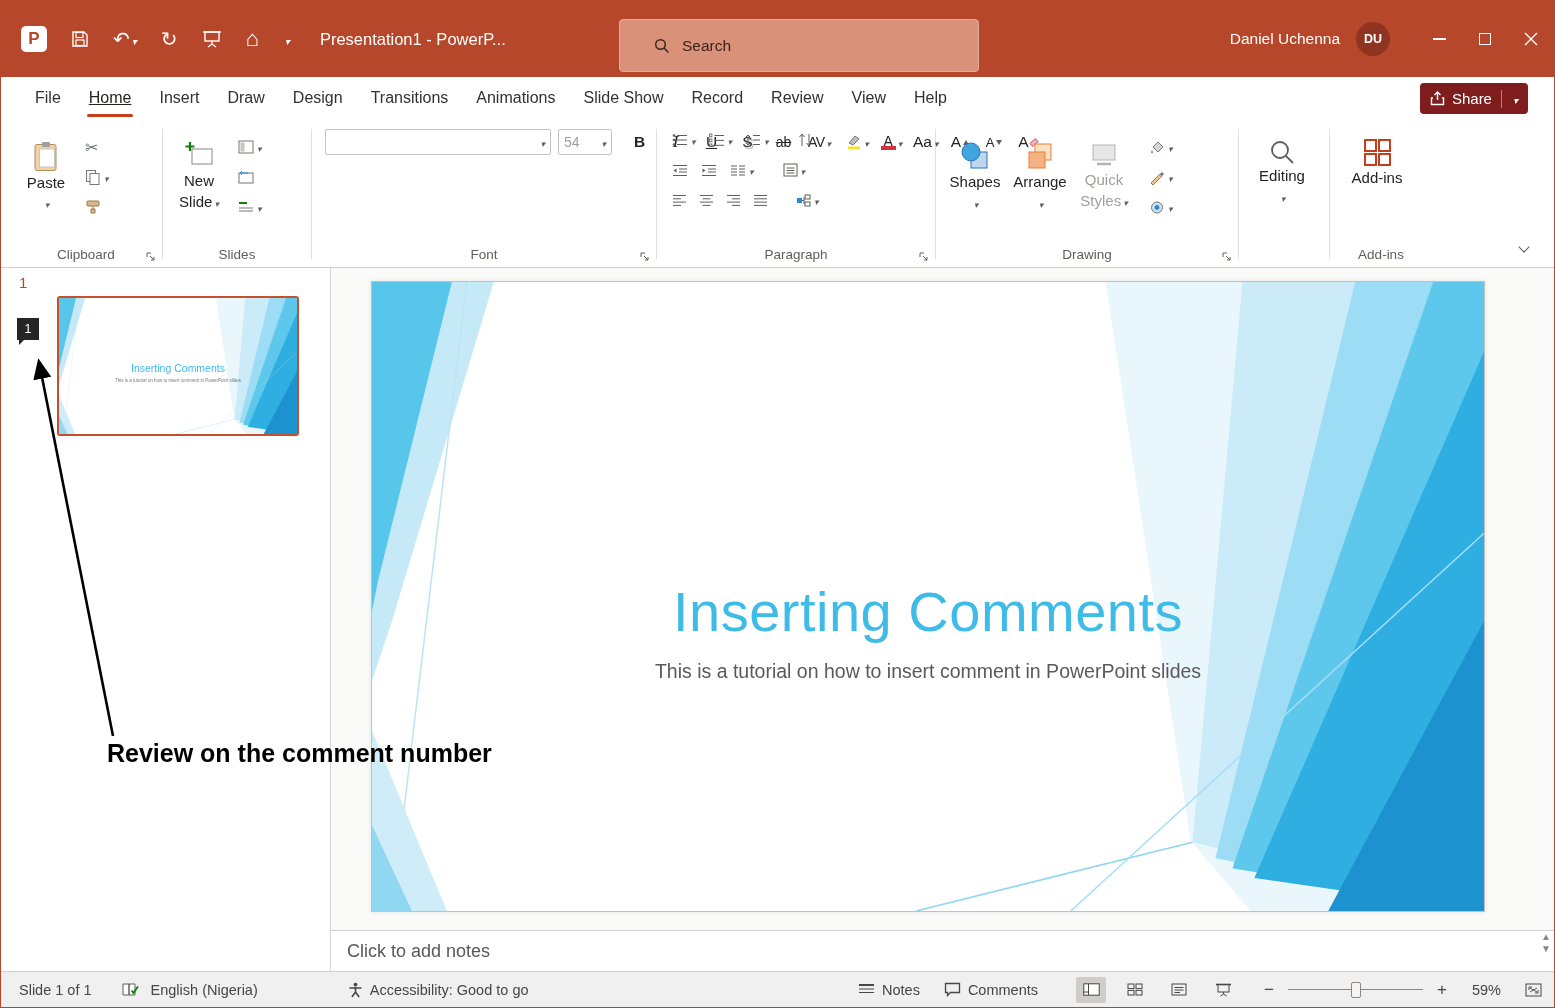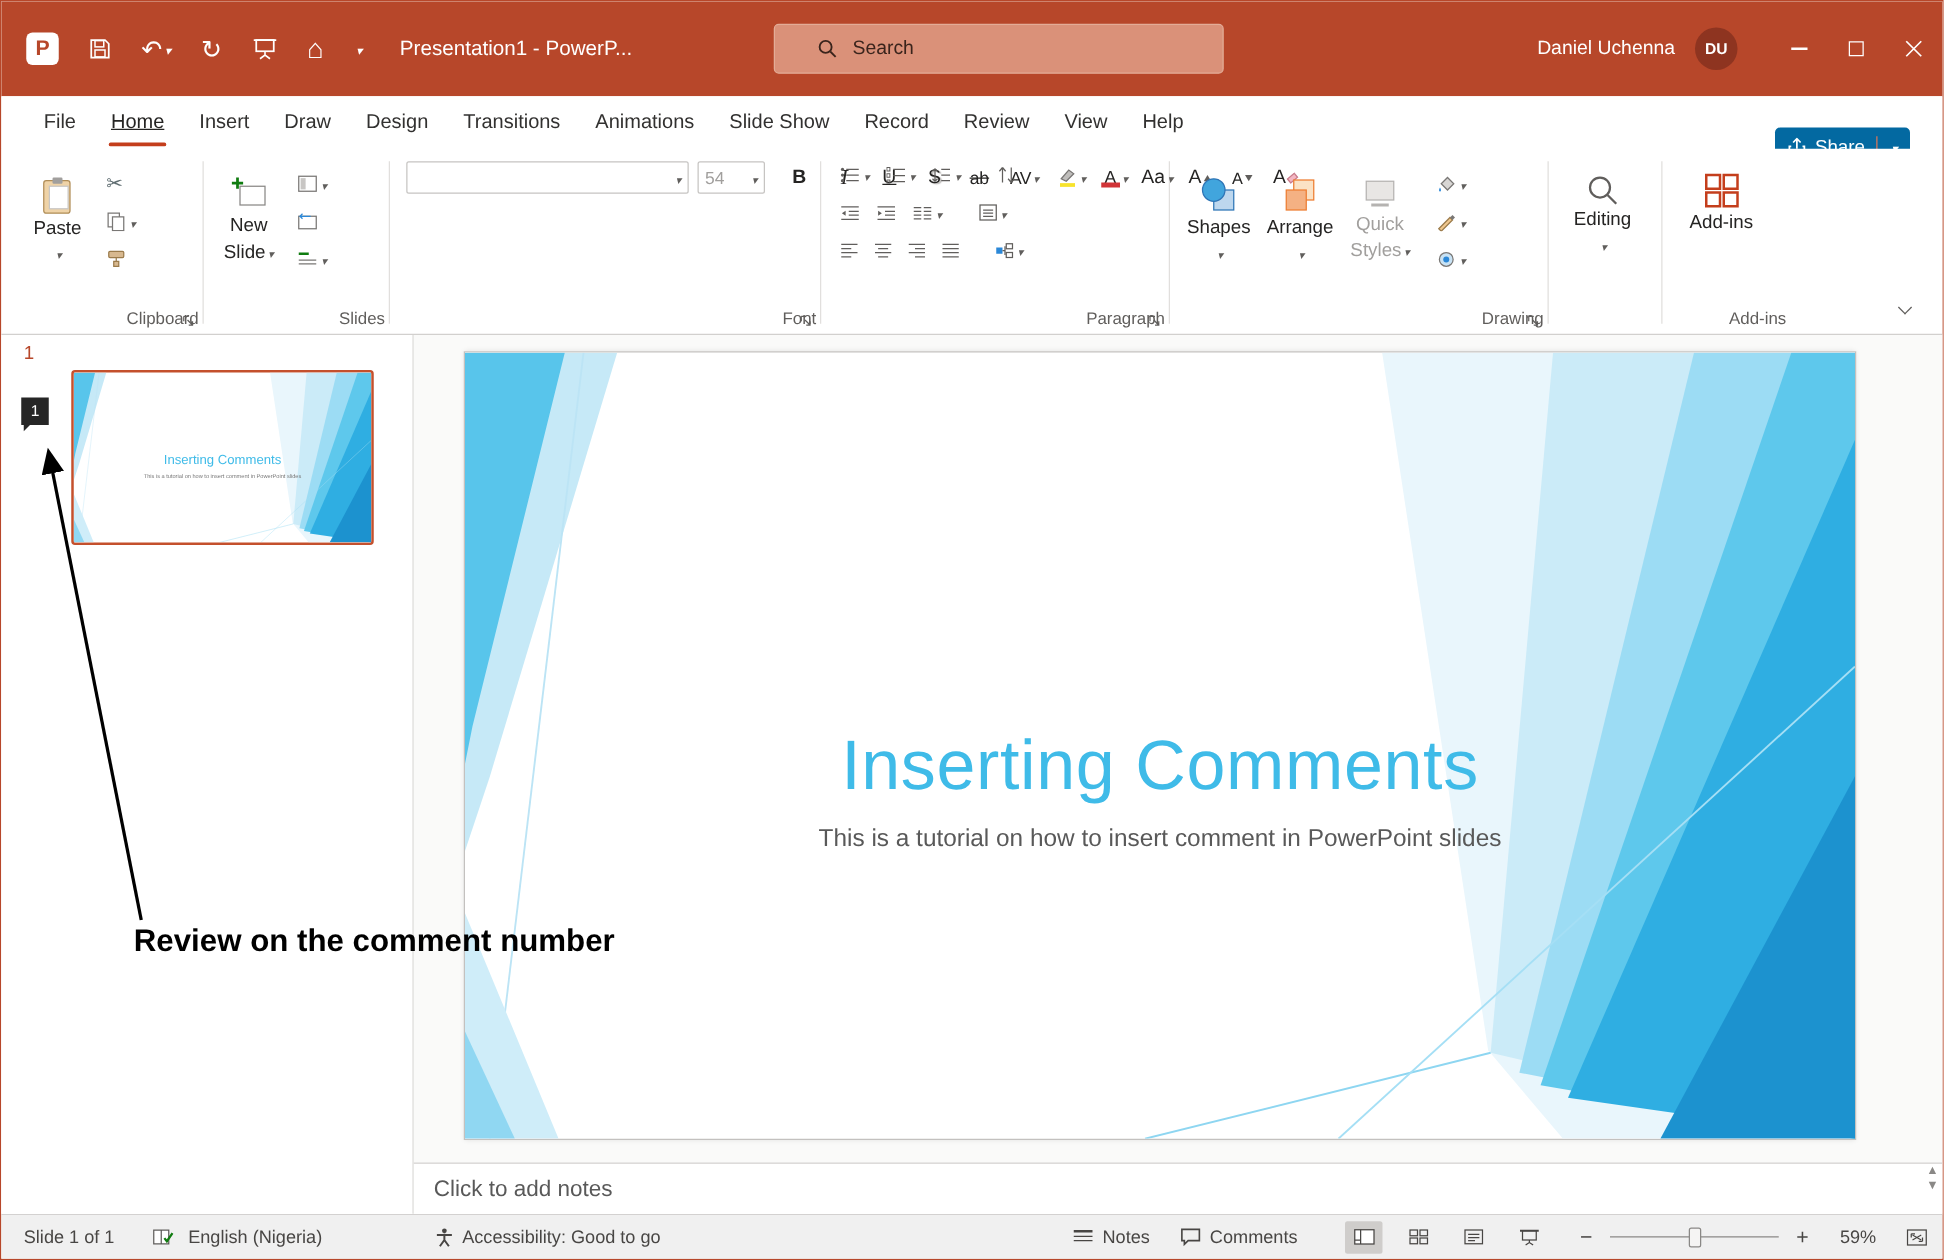--- a/index.html
+++ b/index.html
@@ -14,44 +14,44 @@
   .logo { width:26px; height:26px; border-radius:5px; background:#fff; color:#B7472A; font-weight:700;
           display:flex; align-items:center; justify-content:center; font-size:17px; }
   .logo::before { content:"P"; }
   .g-undo::before { content:"↶"; font-size:20px; }
   .g-redo::before { content:"↻"; font-size:20px; }
   .g-home::before { content:"⌂"; font-size:22px; }
   .dd { display:inline-block; }
   .dd::after { content:"▾"; font-size:9px; color:#605E5C; margin-left:2px; }
   .dd.w::after { color:#fff; font-size:10px; }
   .doc-title { margin-left:30px; font-size:16.5px; color:#fff; white-space:nowrap; }
-  .searchbox { position:absolute; left:618px; top:18px; width:360px; height:40px; background:#DA9179; border:1px solid #E3AC97;
+  .searchbox { position:absolute; left:618px; top:18px; width:360px; height:53px; background:#DA9179; border:1px solid #E3AC97;
                border-radius:4px; display:flex; align-items:center; padding-left:34px; gap:12px; color:#3A241C; font-size:15.5px; }
   .tb-right { margin-left:auto; display:flex; align-items:center; height:100%; }
   .user { font-size:15.5px; margin-right:16px; }
   .avatar { width:34px; height:34px; border-radius:50%; background:#8E3420; color:#fff; font-size:12.5px; font-weight:700;
             display:flex; align-items:center; justify-content:center; margin-right:26px; }
   .win { width:46px; height:100%; background:none; border:none; display:flex; align-items:center; justify-content:center; cursor:pointer; }
   .g-min { width:13px; height:2px; background:#fff; display:inline-block; }
   .g-max { width:12px; height:12px; border:1.5px solid #fff; display:inline-block; }
 
   
   .tabsrow { height:42px; background:#fff; display:flex; align-items:center; padding-left:20px; position:relative; flex:0 0 auto; }
   .tab { padding:0 14px; font-size:16px; color:#323130; height:100%; display:flex; align-items:center; position:relative; cursor:pointer; }
   .tab.active { color:#252423;text-decoration:underline; }
   .tab.active::after { content:""; position:absolute; left:12px; right:12px; bottom:2px; height:3px; background:#C43E1C; border-radius:2px; }
-  .share { position:absolute; right:26px; top:6px; height:31px; background:#0369a1; color:#fff; border:none; border-radius:4px;
-           display:flex; align-items:center; gap:7px; padding:0 10px; font-size:15px; font-family:inherit; cursor:pointer;margin-top:19px; }
+  .share { position:absolute; right:26px; top:6px; height:31px; background:#7f1d1d; color:#fff; border:none; border-radius:4px;
+           display:flex; align-items:center; gap:7px; padding:0 10px; font-size:15px; font-family:inherit; cursor:pointer; }
   .share-sep { width:1px; height:18px; background:#D97659; margin:0 2px; }
 
   
   .ribbon { height:149px; background:#fff; border-bottom:1px solid #D2D0CE; display:flex; padding:6px 10px 0 12px; position:relative; flex:0 0 auto; }
   .group { position:relative; padding:4px 4px 24px 4px; }
   .gsep { width:1px; background:#E1DFDD; margin:4px 3px 8px 3px; }
-  .glabel { position:absolute; bottom:5px; left:0; right:0; text-align:right; font-size:13.5px; color:#605E5C;margin-top:48px; }
+  .glabel { position:absolute; bottom:5px; left:0; right:0; text-align:center; font-size:13.5px; color:#605E5C;margin-top:48px; }
   .launch { position:absolute; right:3px; bottom:5px; cursor:pointer; }
   .bigbtn { display:flex; flex-direction:column; align-items:center; gap:2px; width:58px; border:none; background:none;
             font-family:inherit; font-size:15px; color:#252423; padding-top:5px; cursor:pointer; }
   .bigbtn .lbl { line-height:1.25; }
   .mini-col { display:flex; flex-direction:column; gap:8px; margin-left:10px; margin-top:7px; }
   .mb { display:inline-flex; align-items:center; gap:1px; border:none; background:none; cursor:pointer; height:22px; font-family:inherit; }
   .rowflex { display:flex; align-items:center; }
   .combo { height:26px; border:1px solid #C6C4C2; background:#fff; border-radius:2px; display:flex; align-items:center;
            padding:0 5px; font-size:14px; color:#A19F9D; }
   .fbtn { min-width:25px; height:25px; display:inline-flex; align-items:center; justify-content:center;

